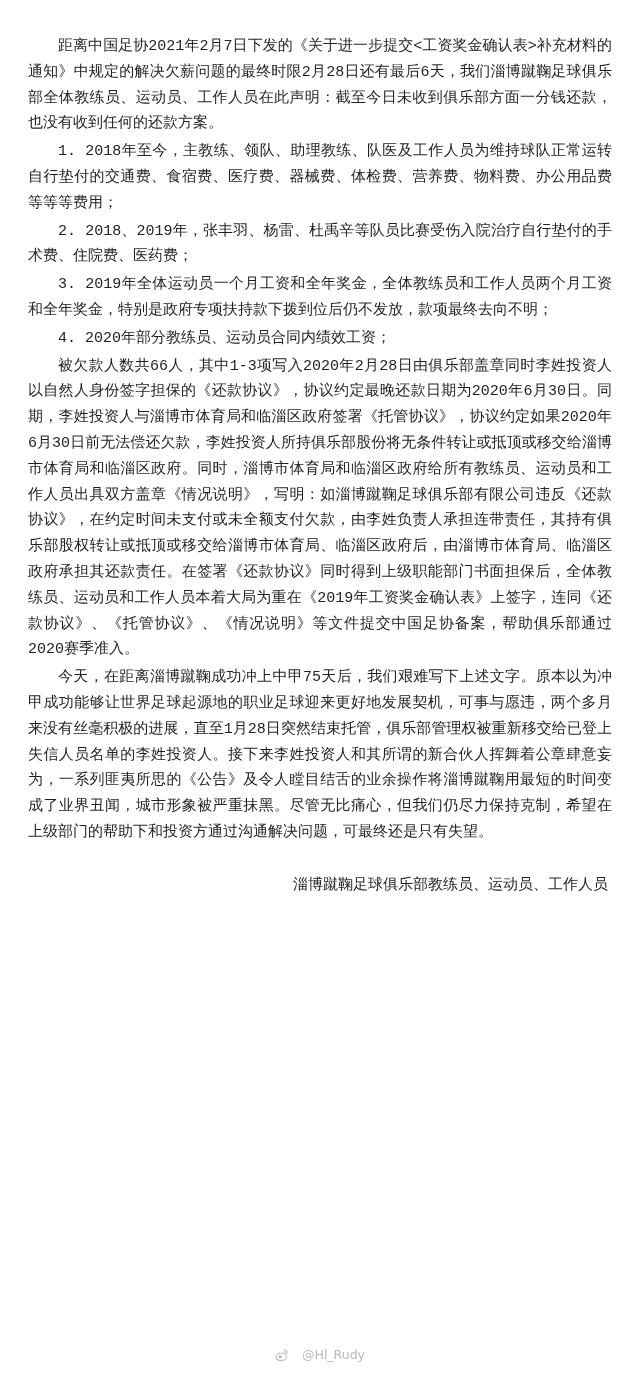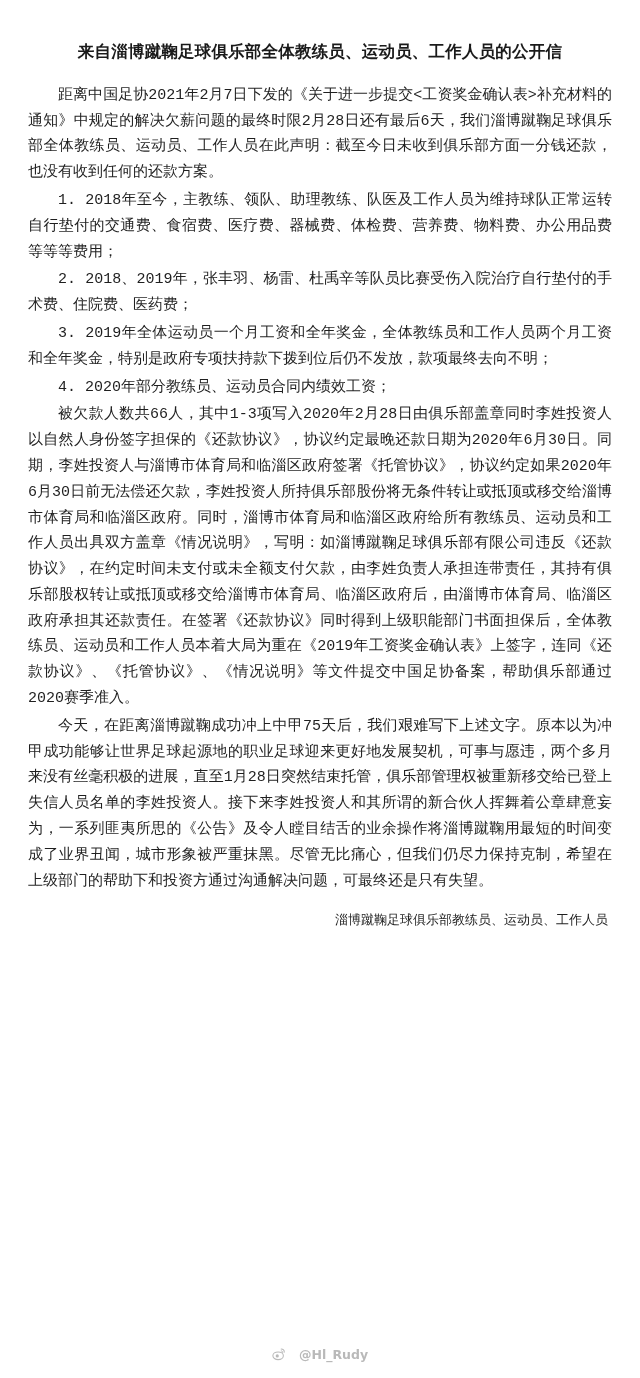--- a/index.html
+++ b/index.html
@@ -32,60 +32,58 @@
     font-size: 15px;
     line-height: 1.72;
     color: #1f1f1f;
     margin: 0 0 2px 0;
     text-align: justify;
     text-justify: inter-ideograph;
     text-indent: 2em;
     font-family: Liberation Mono, monospace;
   }
   .signature {
-    margin-top: 14px;
+    margin-top: 24px;
     text-align: right;
-    font-size: 13px;
+    font-size: 15px;
     line-height: 1.9;
     color: #1f1f1f;
     padding-right: 4px;
   }
   .signature div {
     margin: 0;
   }
   .watermark {
     position: absolute;
     left: 0;
     right: 0;
     bottom: 16px;
     display: flex;
-    align-items: flex-start;
+    align-items: center;
     justify-content: center;
     gap: 13px;
     color: #b9b9b9;
     font-size: 12.5px;
-    font-weight: bold;
   }
   .weibo-icon {
     width: 14px;
     height: 14px;
     display: inline-block;
     position: relative;
   }
   .weibo-icon svg { display: block; }
   .spacer-bottom {
     height: 30px;
   }
 </style>
 </head>
 <body>
 
 <div class="page">
 
-  <h1 class="doc-title">来自淄博蹴鞠足球俱乐部全体教练员、运动员、工作人员的公开信</h1>
 
   <div class="body-text">
     <p>距离中国足协2021年2月7日下发的《关于进一步提交&lt;工资奖金确认表&gt;补充材料的通知》中规定的解决欠薪问题的最终时限2月28日还有最后6天，我们淄博蹴鞠足球俱乐部全体教练员、运动员、工作人员在此声明：截至今日未收到俱乐部方面一分钱还款，也没有收到任何的还款方案。</p>
     <p>1. 2018年至今，主教练、领队、助理教练、队医及工作人员为维持球队正常运转自行垫付的交通费、食宿费、医疗费、器械费、体检费、营养费、物料费、办公用品费等等等费用；</p>
     <p>2. 2018、2019年，张丰羽、杨雷、杜禹辛等队员比赛受伤入院治疗自行垫付的手术费、住院费、医药费；</p>
     <p>3. 2019年全体运动员一个月工资和全年奖金，全体教练员和工作人员两个月工资和全年奖金，特别是政府专项扶持款下拨到位后仍不发放，款项最终去向不明；</p>
     <p>4. 2020年部分教练员、运动员合同内绩效工资；</p>
     <p>被欠款人数共66人，其中1-3项写入2020年2月28日由俱乐部盖章同时李姓投资人以自然人身份签字担保的《还款协议》，协议约定最晚还款日期为2020年6月30日。同期，李姓投资人与淄博市体育局和临淄区政府签署《托管协议》，协议约定如果2020年6月30日前无法偿还欠款，李姓投资人所持俱乐部股份将无条件转让或抵顶或移交给淄博市体育局和临淄区政府。同时，淄博市体育局和临淄区政府给所有教练员、运动员和工作人员出具双方盖章《情况说明》，写明：如淄博蹴鞠足球俱乐部有限公司违反《还款协议》，在约定时间未支付或未全额支付欠款，由李姓负责人承担连带责任，其持有俱乐部股权转让或抵顶或移交给淄博市体育局、临淄区政府后，由淄博市体育局、临淄区政府承担其还款责任。在签署《还款协议》同时得到上级职能部门书面担保后，全体教练员、运动员和工作人员本着大局为重在《2019年工资奖金确认表》上签字，连同《还款协议》、《托管协议》、《情况说明》等文件提交中国足协备案，帮助俱乐部通过2020赛季准入。</p>
     <p>今天，在距离淄博蹴鞠成功冲上中甲75天后，我们艰难写下上述文字。原本以为冲甲成功能够让世界足球起源地的职业足球迎来更好地发展契机，可事与愿违，两个多月来没有丝毫积极的进展，直至1月28日突然结束托管，俱乐部管理权被重新移交给已登上失信人员名单的李姓投资人。接下来李姓投资人和其所谓的新合伙人挥舞着公章肆意妄为，一系列匪夷所思的《公告》及令人瞠目结舌的业余操作将淄博蹴鞠用最短的时间变成了业界丑闻，城市形象被严重抹黑。尽管无比痛心，但我们仍尽力保持克制，希望在上级部门的帮助下和投资方通过沟通解决问题，可最终还是只有失望。</p>
   </div>

